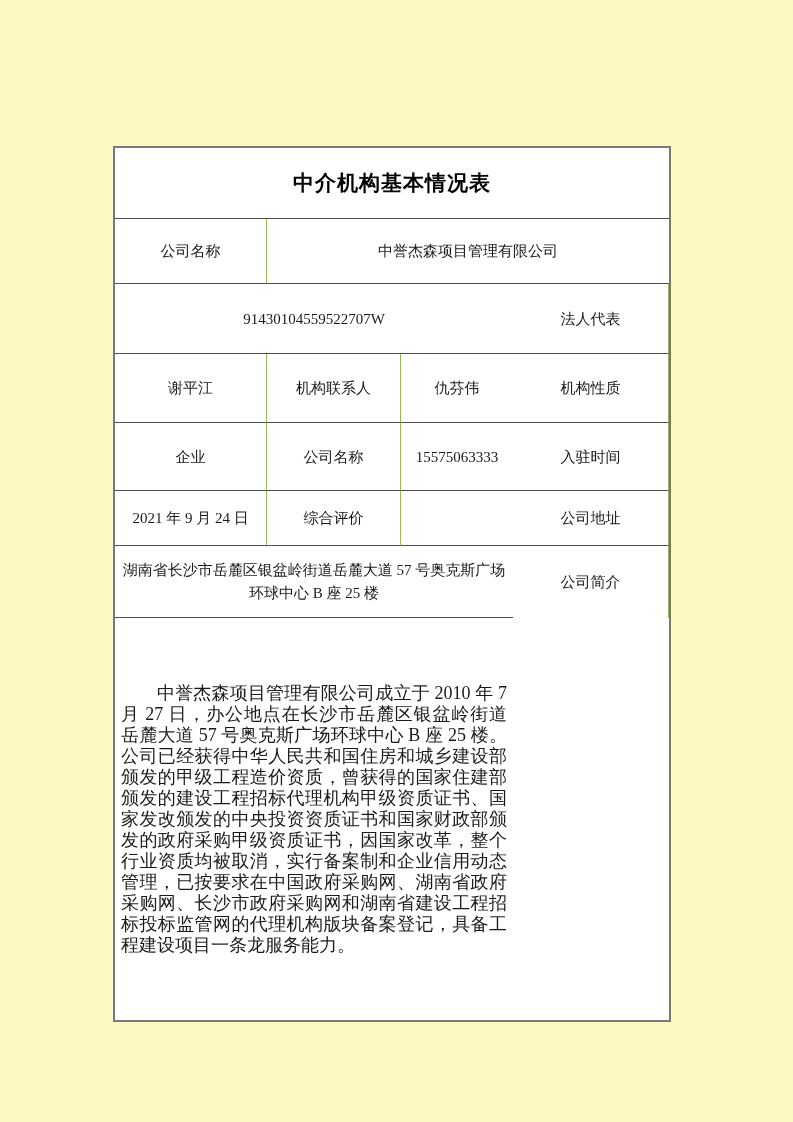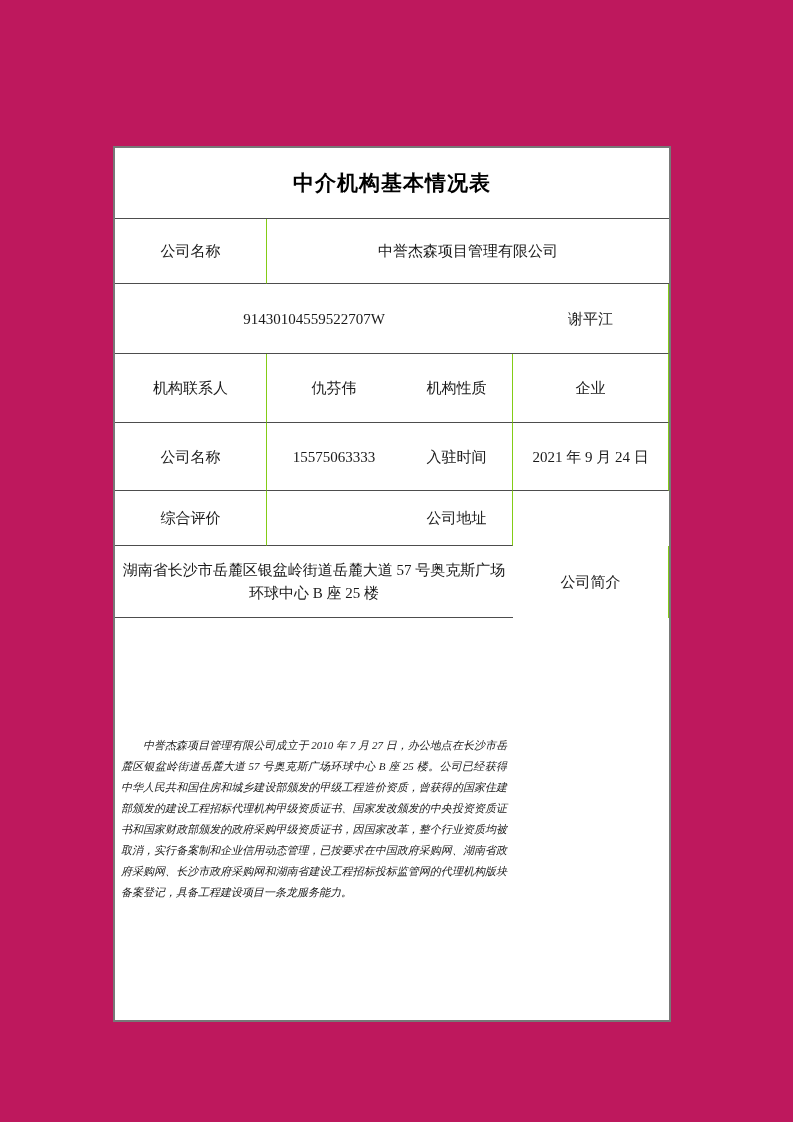--- a/index.html
+++ b/index.html
@@ -4,21 +4,21 @@
 <style>
   html, body {
     margin: 0;
     padding: 0;
     background: #ffffff;
   }
   .page {
     position: relative;
     width: 793px;
     height: 1122px;
-    background: #be185d;
+    background: #fef9c3;
     overflow: hidden;
     font-family: "Liberation Serif", "DejaVu Serif", serif;
     color: #1a1a1a;
   }
   .doc-table {
     position: absolute;
     left: 113px;
     top: 146px;
     width: 558px;
     height: 876px;
@@ -54,41 +54,41 @@
   }
   .para-cell {
     align-items: center;
     justify-content: center;
   }
   .para-cell .para {
     text-align: justify;
     text-align-last: left;
     text-indent: 2em;
     line-height: 21px;
-    font-size: 11px;
+    font-size: 18px;
     width: 100%;
-    font-style: italic;
   }
   .addr-cell { line-height: 23px; }
 </style>
 </head>
 <body>
 
 <div class="page">
   <div class="doc-table">
 
     <div class="cell span4 no-r title-cell">
       <span>中介机构基本情况表</span>
     </div>
 
     <div class="cell">公司名称</div>
     <div class="cell span3 no-r">中誉杰森项目管理有限公司</div>
 
     <div class="cell span3 no-r">91430104559522707W</div>
 
+    <div class="cell">法人代表</div>
     <div class="cell">谢平江</div>
     <div class="cell">机构联系人</div>
     <div class="cell no-r">仇芬伟</div>
 
     <div class="cell">机构性质</div>
     <div class="cell">企业</div>
     <div class="cell">公司名称</div>
     <div class="cell no-r">15575063333</div>
 
     <div class="cell">入驻时间</div>

